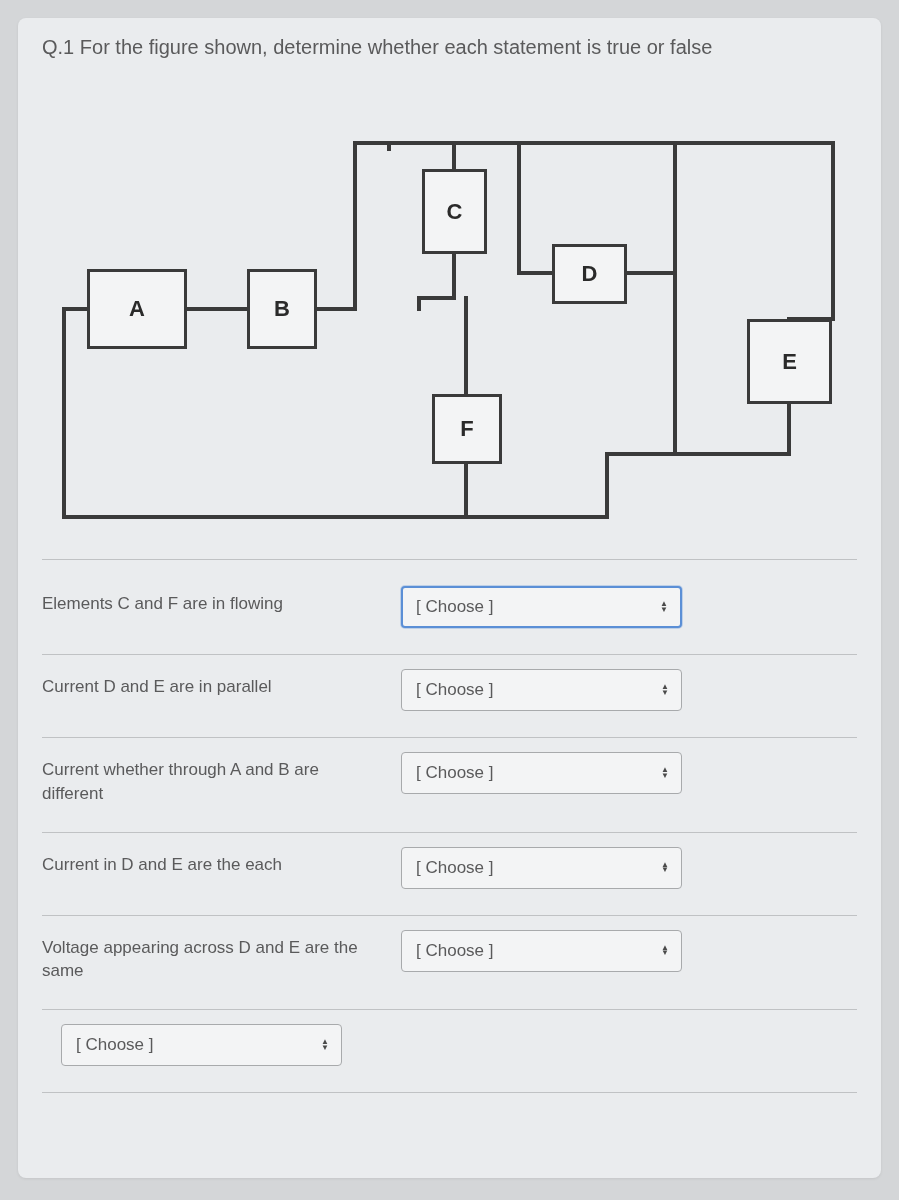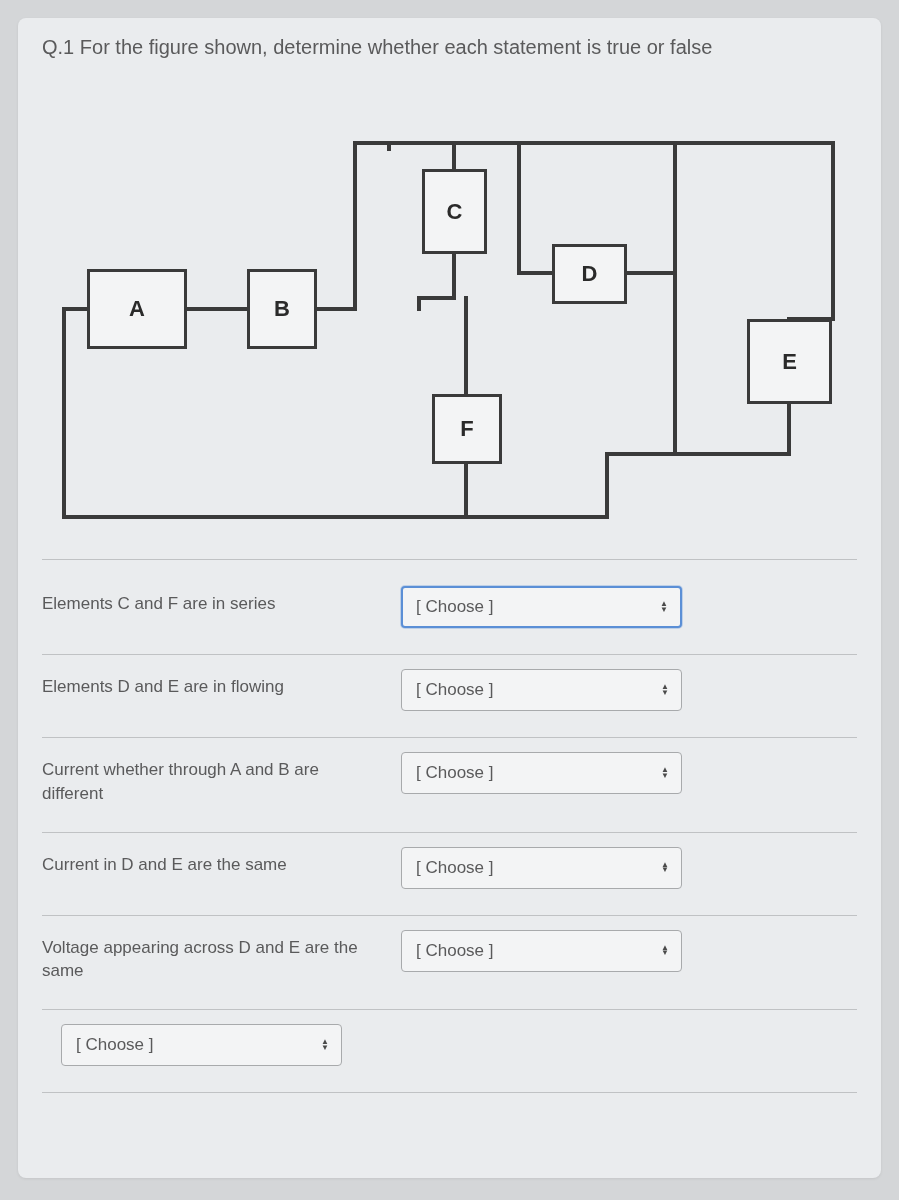--- a/index.html
+++ b/index.html
@@ -195,48 +195,48 @@
 
       <div class="wire" style="left:15px; top:396px; width:547px; height:4px;"></div>
 
       <div class="wire" style="left:558px; top:333px; width:4px; height:67px;"></div>
       <div class="wire" style="left:558px; top:333px; width:72px; height:4px;"></div>
     </div>
   </div>
 
   <div id="question-rows">
       <div class="question-row">
-        <div class="statement">Elements C and F are in series</div>
+        <div class="statement">Elements C and F are in flowing</div>
         <div class="dropdown-wrap">
           <div class="dropdown focused">
             <span>[ Choose ]</span>
             <span class="arrows"></span>
           </div>
         </div>
       </div>
       <div class="question-row">
-        <div class="statement">Elements D and E are in flowing</div>
+        <div class="statement">Current D and E are in parallel</div>
         <div class="dropdown-wrap">
           <div class="dropdown">
             <span>[ Choose ]</span>
             <span class="arrows"></span>
           </div>
         </div>
       </div>
       <div class="question-row">
         <div class="statement">Current whether through A and B are different</div>
         <div class="dropdown-wrap">
           <div class="dropdown">
             <span>[ Choose ]</span>
             <span class="arrows"></span>
           </div>
         </div>
       </div>
       <div class="question-row">
-        <div class="statement">Current in D and E are the same</div>
+        <div class="statement">Current in D and E are the each</div>
         <div class="dropdown-wrap">
           <div class="dropdown">
             <span>[ Choose ]</span>
             <span class="arrows"></span>
           </div>
         </div>
       </div>
       <div class="question-row">
         <div class="statement">Voltage appearing across D and E are the same</div>
         <div class="dropdown-wrap">

